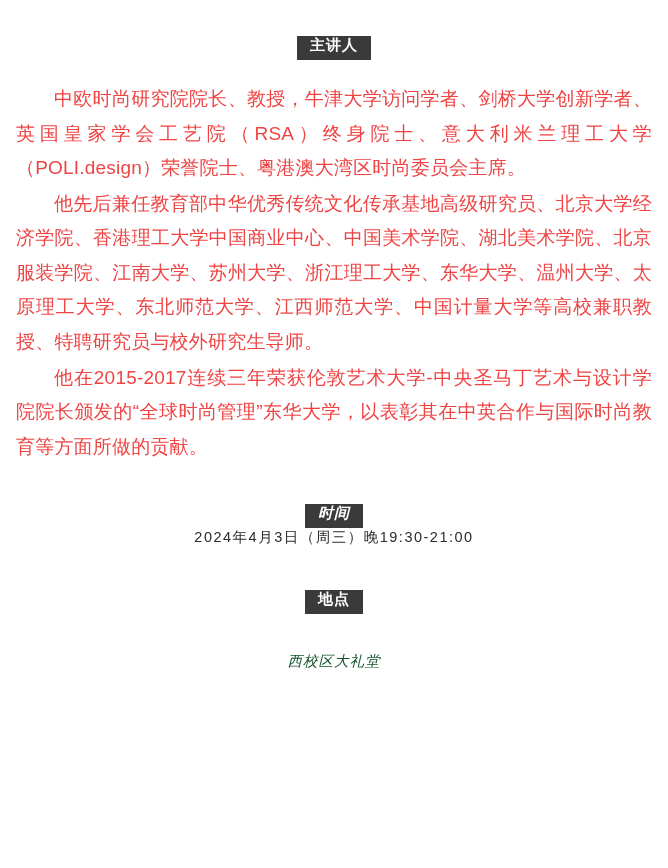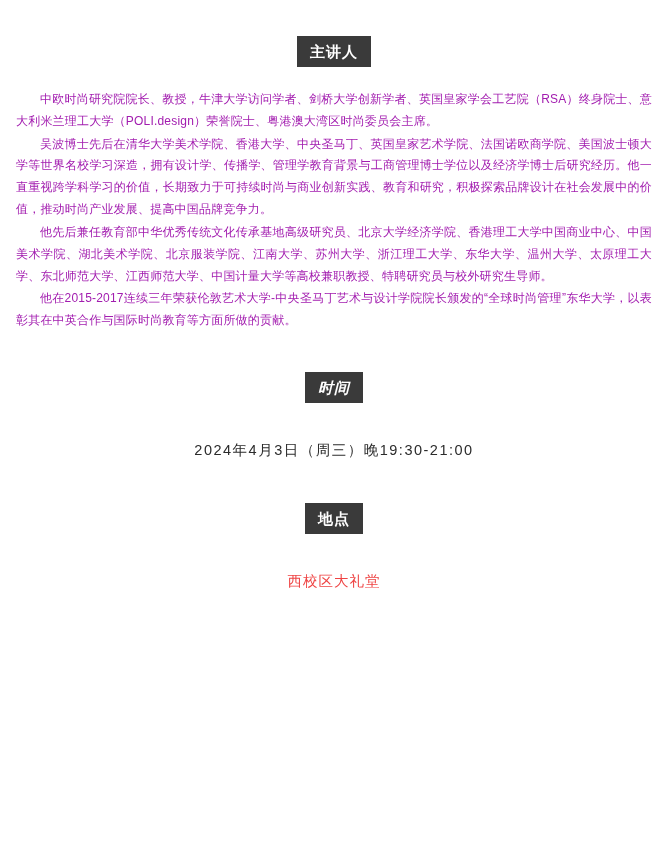--- a/index.html
+++ b/index.html
@@ -27,77 +27,76 @@
     text-align: center;
     margin: 0 auto;
   }
   .heading-chip {
     display: inline-block;
     background: #3a3a3a;
     color: #ffffff;
     font-size: 15px;
     font-weight: bold;
     letter-spacing: 1px;
-    padding: 8px 13px 8px 13px;
+    padding: 1px 13px 8px 13px;
     line-height: 1;
   }
   .spacer-top { height: 36px; }
   .speaker-name {
     text-align: center;
     font-size: 15px;
     font-weight: bold;
     color: #1f1f1f;
     margin-top: 42px;
     letter-spacing: 1px;
   }
   .body-block {
     margin-top: 22px;
   }
   .para {
-    font-size: 12px;
+    font-size: 19px;
     line-height: 1.82;
-    color: #a21caf;
+    color: #ef4444;
     text-align: justify;
     text-justify: inter-ideograph;
     text-indent: 2em;
     margin: 0 0 1px 0;
     letter-spacing: 0.2px;
   }
   .time-heading-wrap { margin-top: 40px; font-style: italic; }
   .time-value {
     text-align: center;
     font-size: 14.5px;
     color: #2b2b2b;
-    margin-top: 38px;
     letter-spacing: 1.5px;
   }
   .place-heading-wrap { margin-top: 43px; }
   .place-value {
     text-align: center;
     font-size: 14.5px;
-    color: #ef4444;
+    color: #14532d;
     margin-top: 38px;
     letter-spacing: 1px;
+    font-style: italic;
   }
 </style>
 </head>
 <body>
 
 <div class="page">
 
   <div class="spacer-top"></div>
 
   <div class="section-heading">
     <span class="heading-chip">主讲人</span>
   </div>
 
 
   <div class="body-block">
     <p class="para">中欧时尚研究院院长、教授，牛津大学访问学者、剑桥大学创新学者、英国皇家学会工艺院（RSA）终身院士、意大利米兰理工大学（POLI.design）荣誉院士、粤港澳大湾区时尚委员会主席。</p>
-    <p class="para">吴波博士先后在清华大学美术学院、香港大学、中央圣马丁、英国皇家艺术学院、法国诺欧商学院、美国波士顿大学等世界名校学习深造，拥有设计学、传播学、管理学教育背景与工商管理博士学位以及经济学博士后研究经历。他一直重视跨学科学习的价值，长期致力于可持续时尚与商业创新实践、教育和研究，积极探索品牌设计在社会发展中的价值，推动时尚产业发展、提高中国品牌竞争力。</p>
     <p class="para">他先后兼任教育部中华优秀传统文化传承基地高级研究员、北京大学经济学院、香港理工大学中国商业中心、中国美术学院、湖北美术学院、北京服装学院、江南大学、苏州大学、浙江理工大学、东华大学、温州大学、太原理工大学、东北师范大学、江西师范大学、中国计量大学等高校兼职教授、特聘研究员与校外研究生导师。</p>
     <p class="para">他在2015-2017连续三年荣获伦敦艺术大学-中央圣马丁艺术与设计学院院长颁发的“全球时尚管理”东华大学，以表彰其在中英合作与国际时尚教育等方面所做的贡献。</p>
   </div>
 
   <div class="section-heading time-heading-wrap">
     <span class="heading-chip">时间</span>
   </div>
 
   <div class="time-value">2024年4月3日（周三）晚19:30-21:00</div>
 

